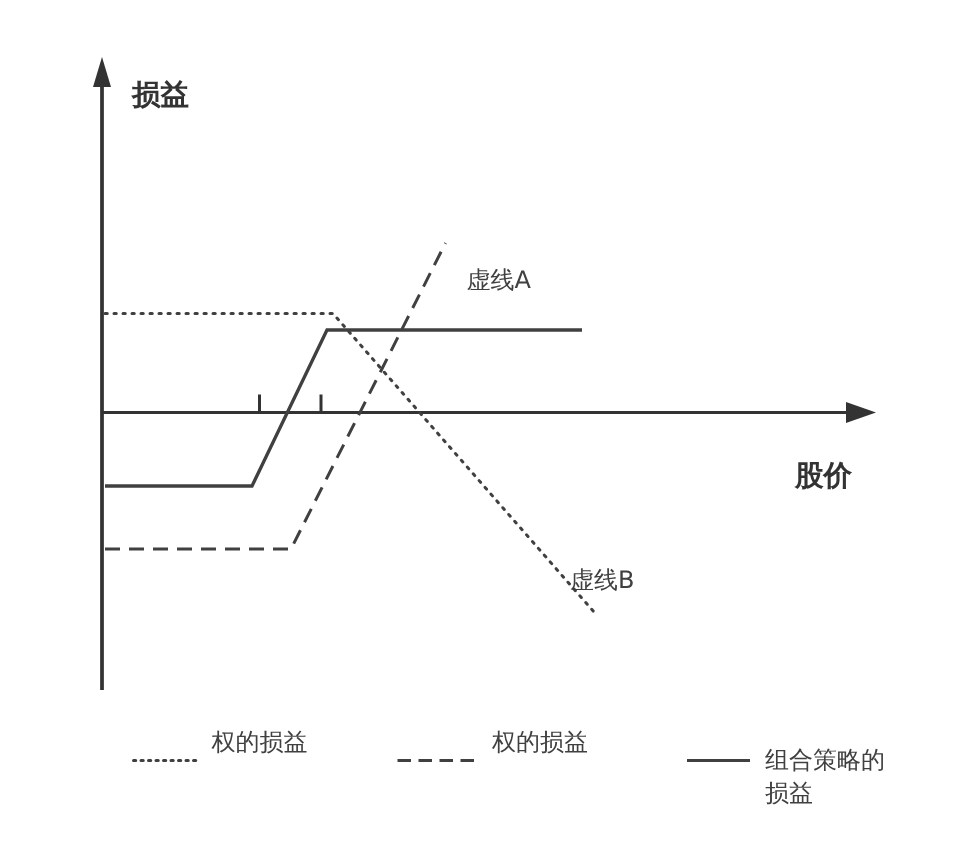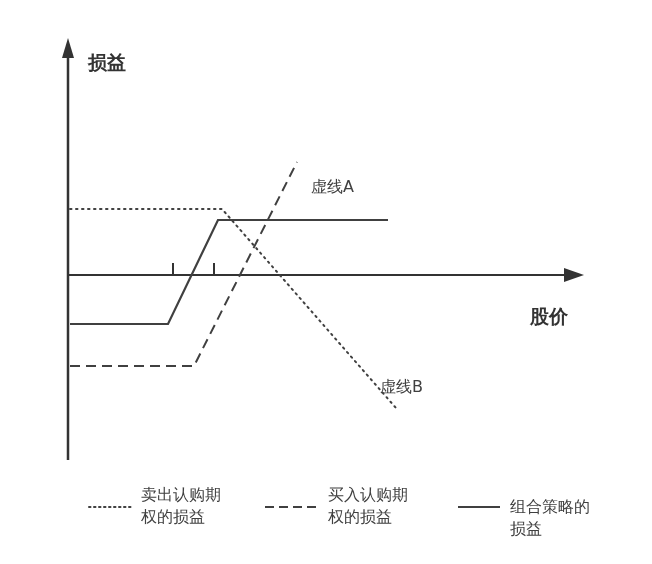--- a/index.html
+++ b/index.html
@@ -35,23 +35,21 @@
   <line x1="265" y1="507" x2="318" y2="507" stroke="#404040" stroke-width="2" stroke-dasharray="9 5"></line>
   <line x1="458" y1="507" x2="500" y2="507" stroke="#404040" stroke-width="2"></line>
 </svg>
 
 <div class="lbl axis-title" style="left:88px; top:50px;">损益</div>
 <div class="lbl axis-title" style="left:530px; top:304px;">股价</div>
 <div class="lbl series-lbl" style="left:311px; top:157px;margin-top:20px;">虚线A</div>
 <div class="lbl series-lbl" style="left:380px; top:337px;margin-top:40px;">虚线B</div>
 
 <div class="legend-text" style="left:141px; top:484px;">
-  <div>卖出认购期</div>
   <div>权的损益</div>
 </div>
 <div class="legend-text" style="left:328px; top:484px;">
-  <div>买入认购期</div>
   <div>权的损益</div>
 </div>
 <div class="legend-text" style="left:510px; top:496px;">
   <div>组合策略的</div>
   <div>损益</div>
 </div>
 
 </body></html>

